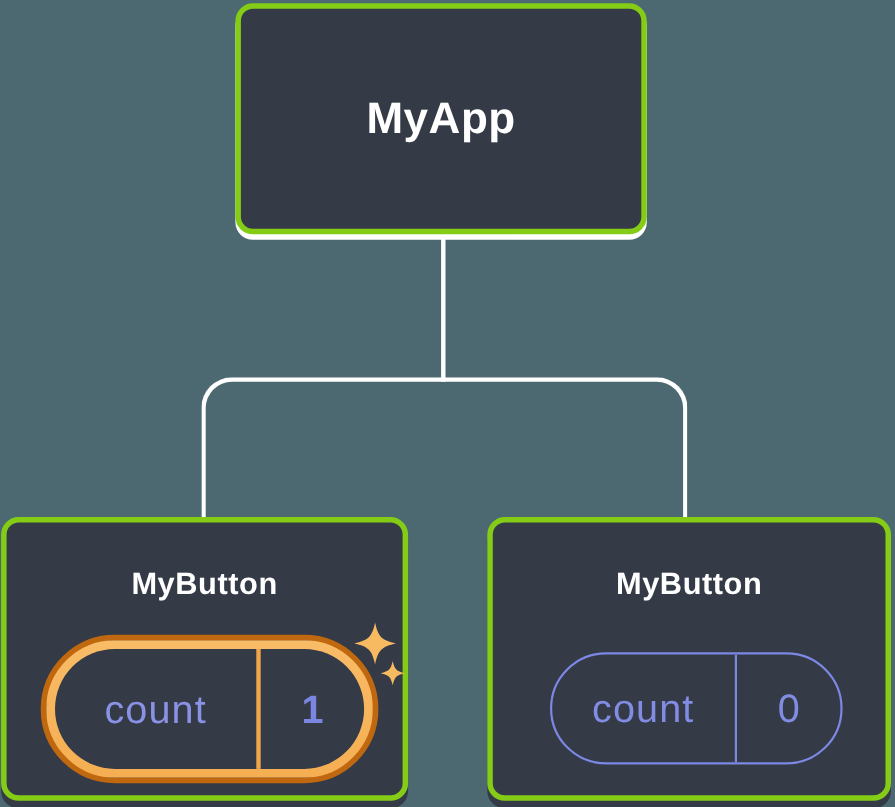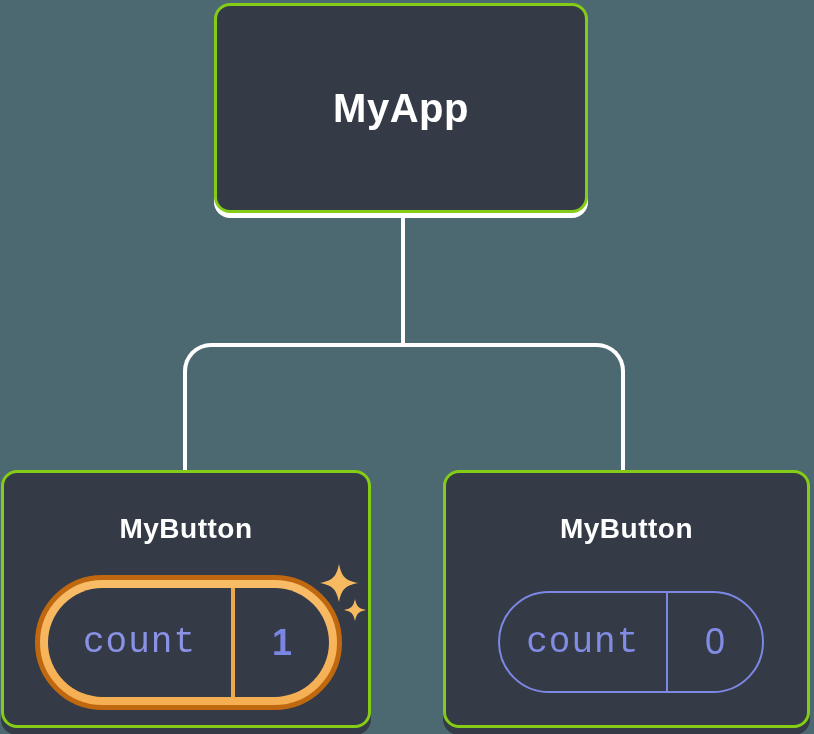--- a/index.html
+++ b/index.html
@@ -29,21 +29,21 @@
     box-sizing: border-box;
     border: 4px solid #FFFFFF;
     border-bottom: none;
     border-radius: 28px 28px 0 0;
   }
   
   .node {
     position: absolute;
     box-sizing: border-box;
     background: #343A46;
-    border: 3px solid #84cc16;
+    border: 5px solid #84cc16;
     border-radius: 16px;
   }
   .node-root {
     left: 214px; top: 3px;
     width: 374px; height: 210px;
     box-shadow: 0 5px 0 #FFFFFF;
     display: flex; align-items: center; justify-content: center;
   }
   .node-root .node-label {
     color: #FFFFFF; font-size: 40px; font-weight: 700; letter-spacing: 0.5px;
@@ -86,21 +86,21 @@
     left: 52px; top: 118px;
     width: 266px; height: 102px;
     box-sizing: border-box;
     border: 2.5px solid #7C88E4;
     border-radius: 999px;
     display: flex; align-items: stretch;
     overflow: hidden;
   }
   .pill-key-cell {
     flex: 1;
-    display: flex; align-items: center; justify-content: center; font-family: Liberation Mono, monospace;
+    display: flex; align-items: center; justify-content: center;
   }
   .pill-value-cell {
     width: 94px;
     display: flex; align-items: center; justify-content: center;
   }
   .pill-divider { width: 3px; }
   .pill-divider-amber  { background: #EFA64C; width: 4px; }
   .pill-divider-purple { background: #7C88E4; width: 2.5px; }
   .pill-key {
     font-size: 36px; letter-spacing: 1px;

